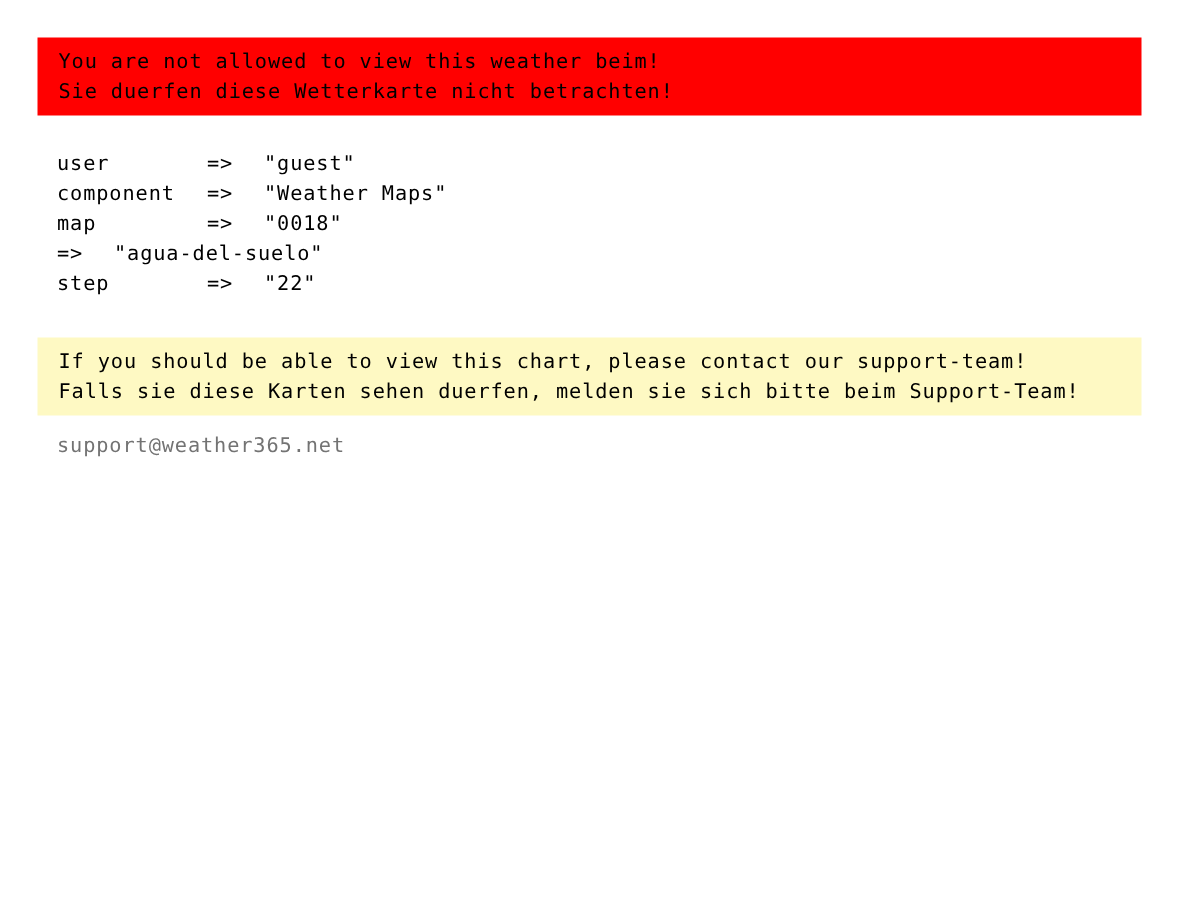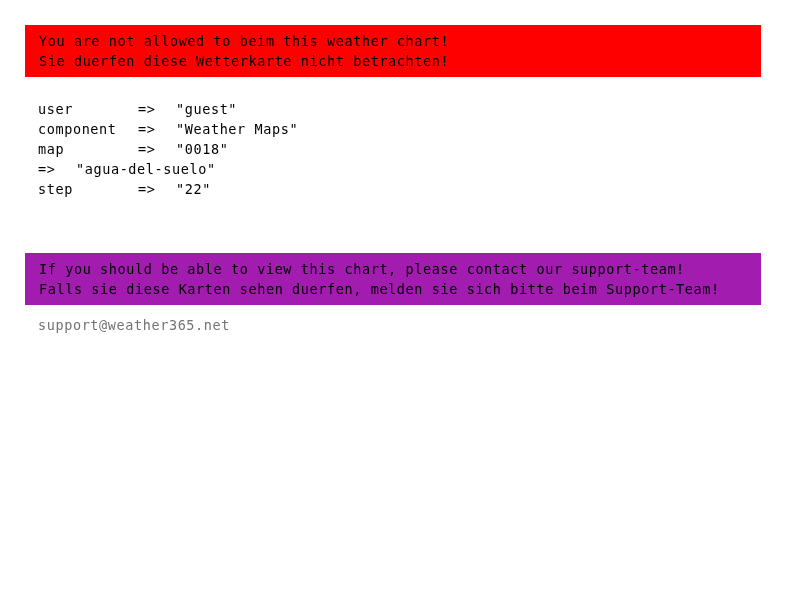--- a/index.html
+++ b/index.html
@@ -23,32 +23,32 @@
   .banner {
     margin: 25px 25px 0 25px;
     padding: 6px 0 6px 14px;
     width: 736px;
     box-sizing: border-box;
   }
   .banner-error {
     background: #ff0000;
   }
   .banner-info {
-    background: #a21caf;
-    margin-top: 16px;
+    background: #fef9c3;
+    margin-top: 0;
   }
   .banner-line {
     font-size: 13.5px;
     line-height: 20px;
     letter-spacing: 0.6px;
     white-space: pre;
   }
 
   .params {
-    margin: 22px 0 12px 38px;
+    margin: 22px 0 0 38px;
   }
   .param-row {
     display: flex;
     line-height: 20px;
     height: 20px;
     font-size: 13.5px;
     letter-spacing: 0.6px;
     white-space: pre;
   }
   .param-key {
@@ -87,21 +87,21 @@
   .footer-right {
     padding-right: 2px;
   }
 </style>
 </head>
 <body>
 
 <div class="page">
 
   <div class="banner banner-error">
-    <div class="banner-line">You are not allowed to beim this weather chart!</div>
+    <div class="banner-line">You are not allowed to view this weather beim!</div>
     <div class="banner-line">Sie duerfen diese Wetterkarte nicht betrachten!</div>
   </div>
 
   <div class="params">
     <div class="param-row">
       <span class="param-key">user</span>
       <span class="param-arrow">=&gt;</span>
       <span class="param-val">"guest"</span>
     </div>
     <div class="param-row">

